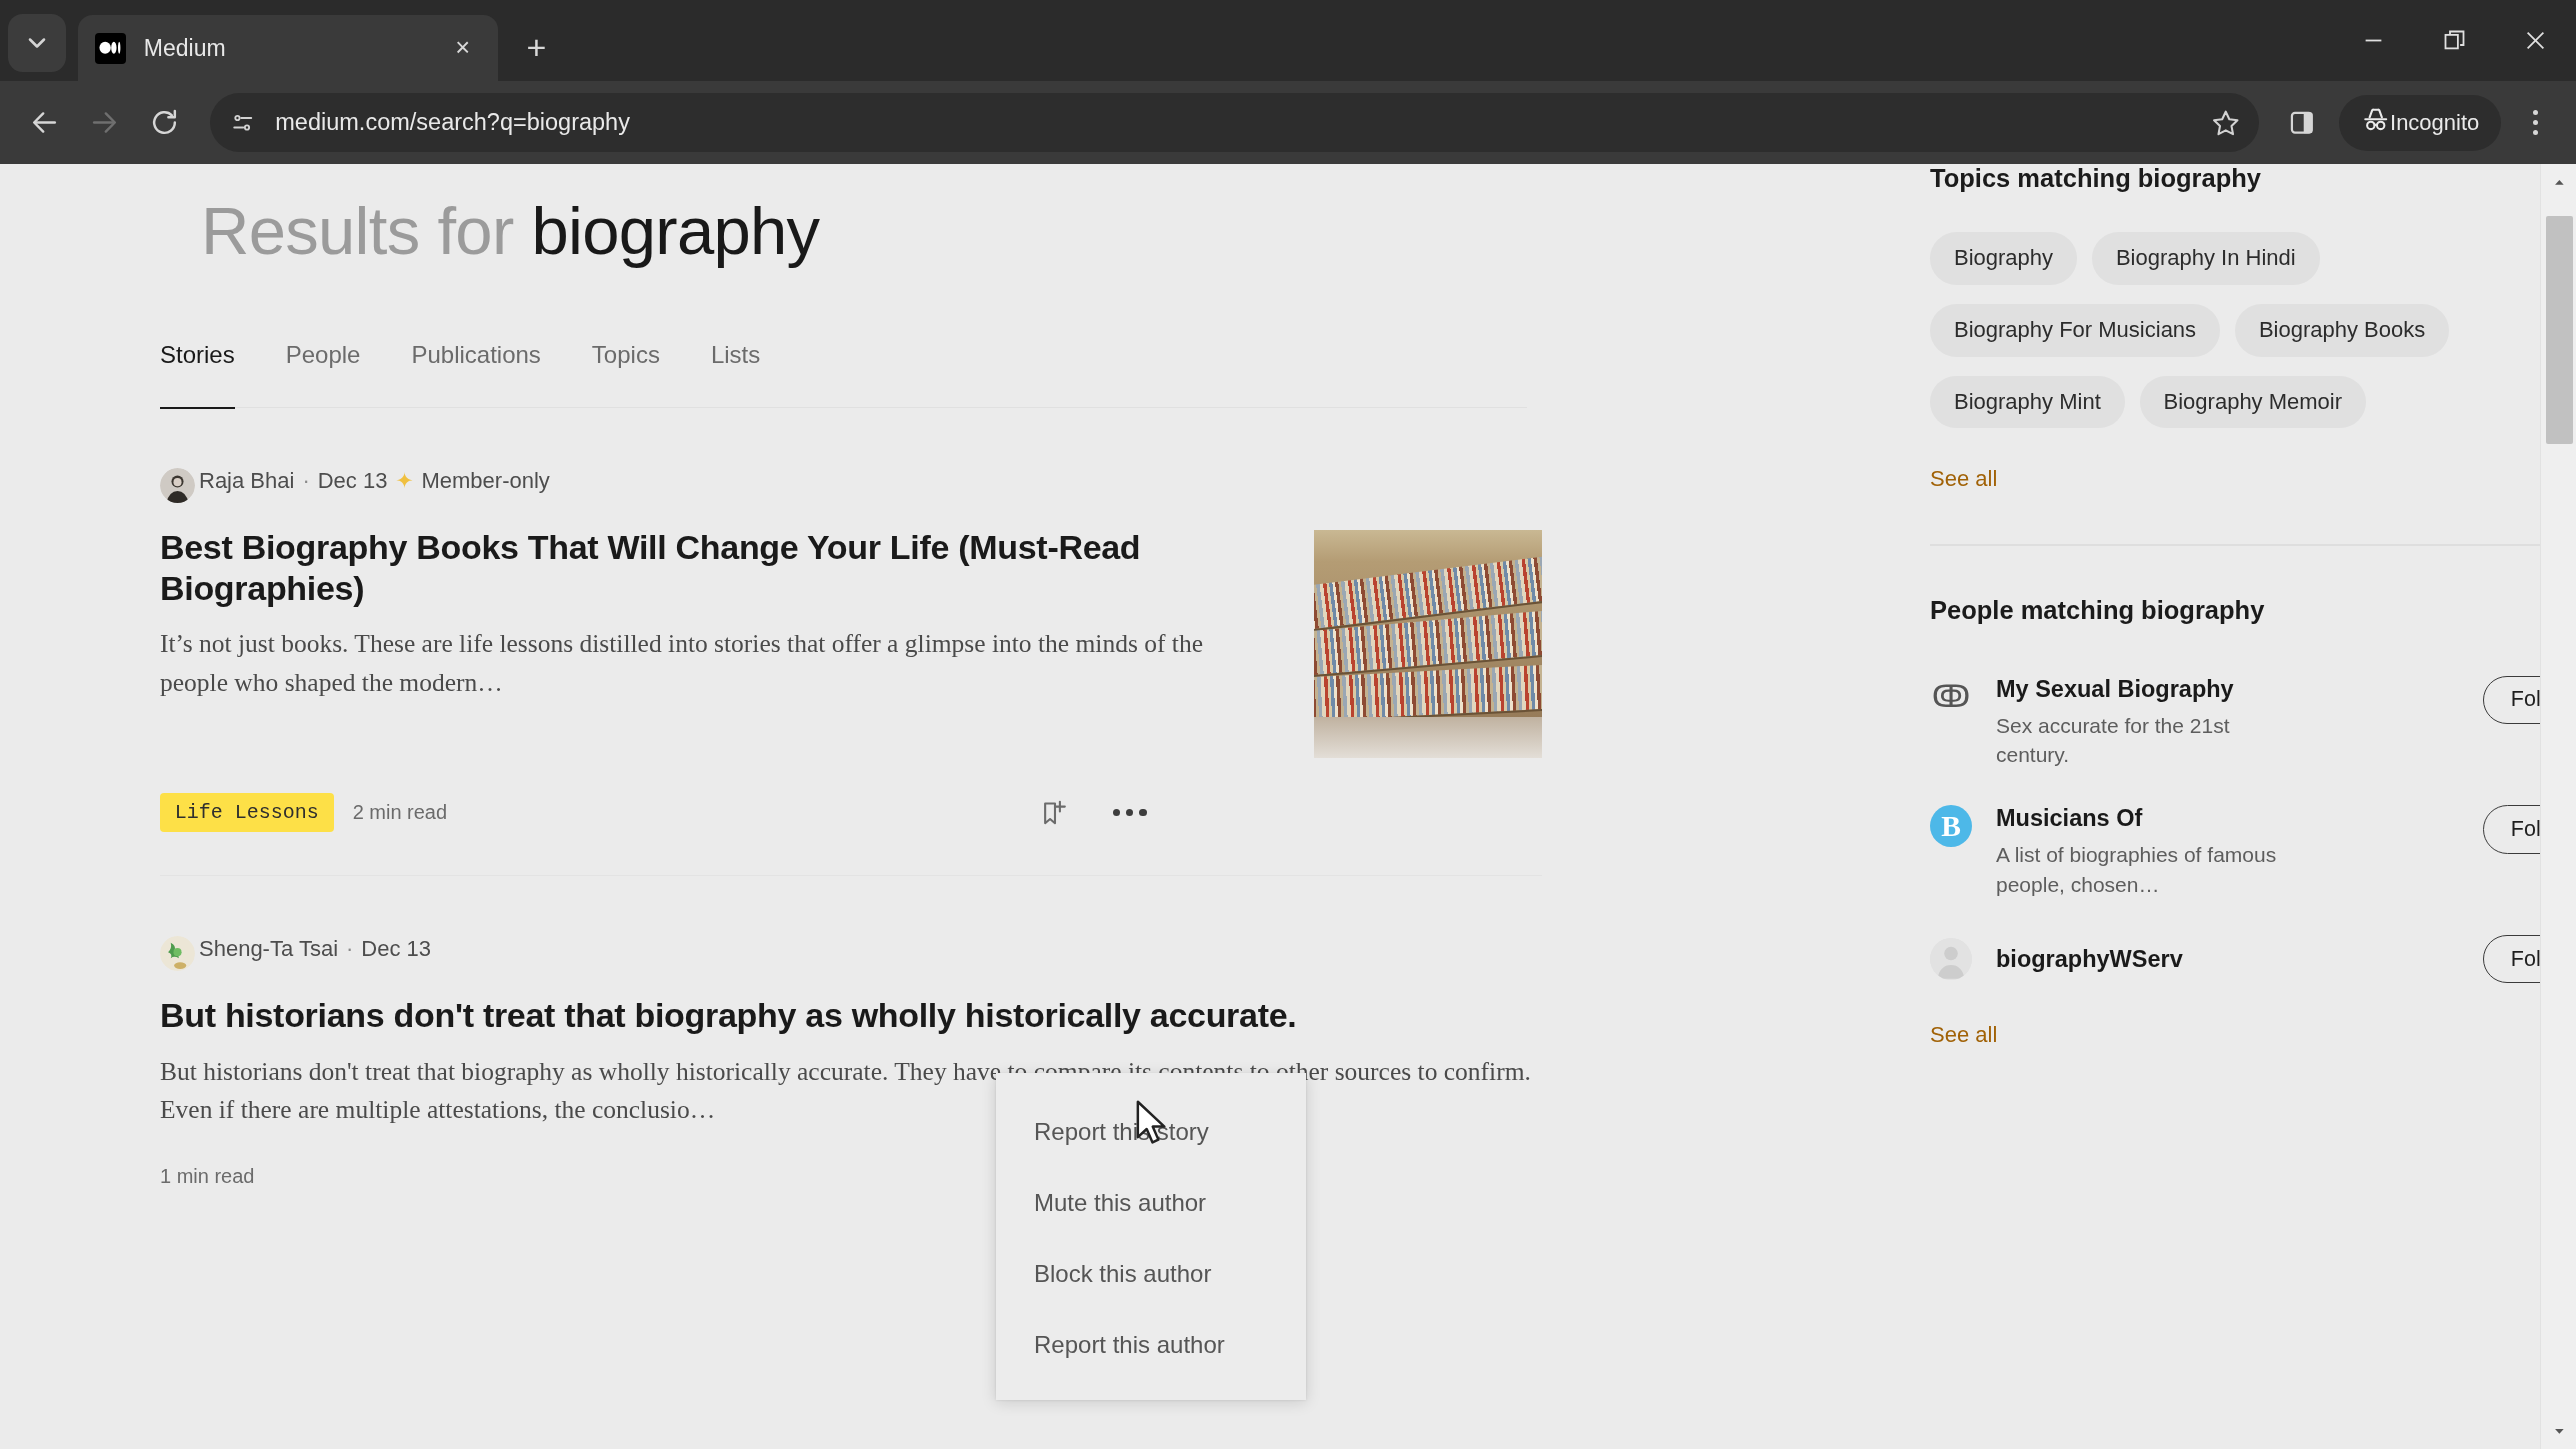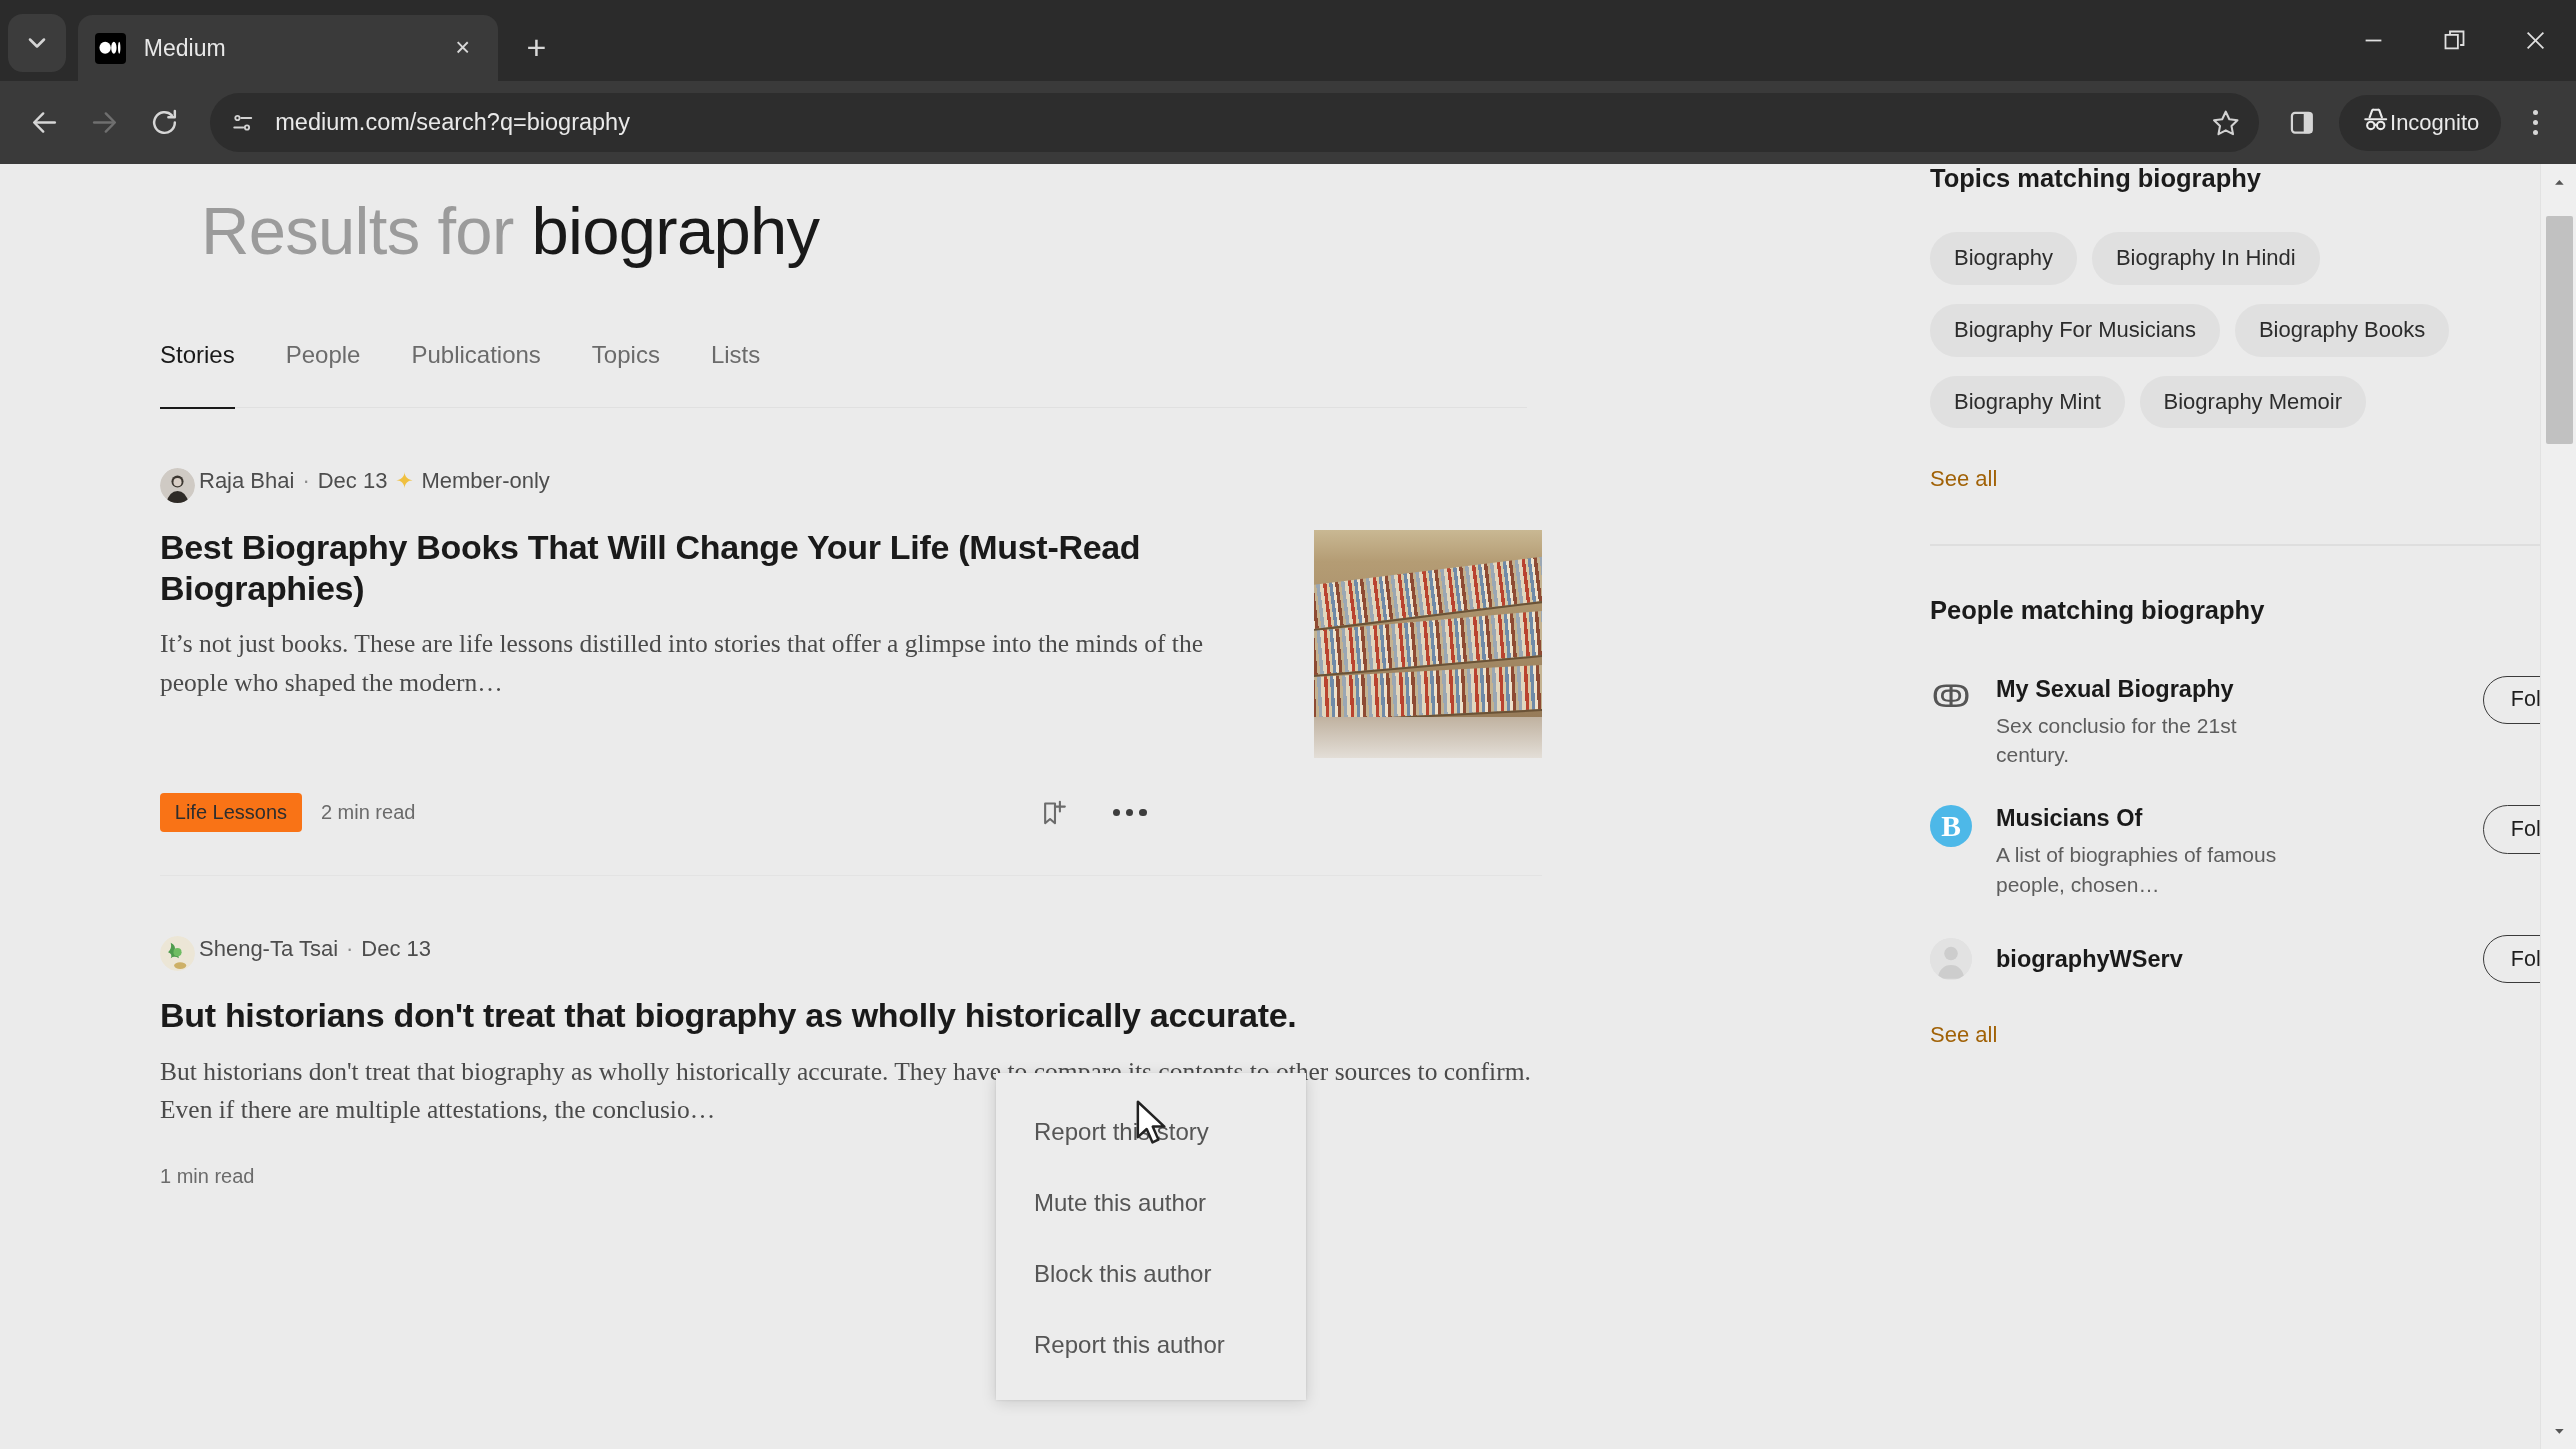--- a/index.html
+++ b/index.html
@@ -175,22 +175,22 @@
       #b9432f 0 3.4px, #d8c9a5 3.4px 6px, #6f8aa8 6px 9.4px, #efe3cd 9.4px 12px,
       #8d4a33 12px 15.4px, #c3b290 15.4px 18px, #9aa7b4 18px 21.5px, #e2d6bd 21.5px 25px);
     border-bottom: 2.7px solid #6a5236; }
   .thumb .shelf .row.r1 { top: 18%; transform: rotate(-7deg); }
   .thumb .shelf .row.r2 { top: 40%; transform: rotate(-5deg); }
   .thumb .shelf .row.r3 { top: 62%; transform: rotate(-3deg); }
   .thumb .shelf .floor { position:absolute; left:0; bottom:0; width:100%; height:18%;
     background: linear-gradient(180deg,#c0b2a0,#e3ded7); }
 
   .art-footer { display: flex; align-items: center; margin-top: 35px; position: relative; }
-  .tag { background: #f97316; border-radius: 4px; padding: 8px 14.8px;
-    font-size: 20px; color: #2e2e2e; }
+  .tag { background: #fde047; border-radius: 4px; padding: 8px 14.8px;
+    font-size: 20px; color: #2e2e2e; font-family: Liberation Mono, monospace; }
   .readtime { font-size: 20px; color: #6b6b6b; margin-left: 19px; }
   .art-actions { position: absolute; left: 879px; display: flex; align-items: center; gap: 44px; }
   .act-ico { color: #6b6b6b; display: flex; align-items: center; justify-content: center; }
   .act-ico svg { width: 29.5px; height: 29.5px; }
   .dots3 { display: flex; gap: 6px; align-items: center; }
   .dots3 i { width: 7.4px; height: 7.4px; border-radius: 50%; background: #3d3d3d; display: block; }
 
   
   .dropdown {
     position: absolute; left: 996px; top: 909px;
@@ -481,21 +481,21 @@
           <a class="see-all">See all</a>
           <div class="divider"></div>
 
           <div class="side-h" style="margin-top:50px">People matching biography</div>
 
           <div class="people">
             <div class="person">
               <span class="p-av spiral">ↂ</span>
               <span class="p-meta">
                 <span class="p-name" style="display:block">My Sexual Biography</span>
-                <span class="p-desc" style="display:block">Sex conclusio for the 21st century.</span>
+                <span class="p-desc" style="display:block">Sex accurate for the 21st century.</span>
               </span>
               <button class="follow">Follow</button>
             </div>
 
             <div class="person">
               <span class="p-av letter">B</span>
               <span class="p-meta">
                 <span class="p-name" style="display:block">Musicians Of</span>
                 <span class="p-desc" style="display:block">A list of biographies of famous people, chosen…</span>
               </span>

